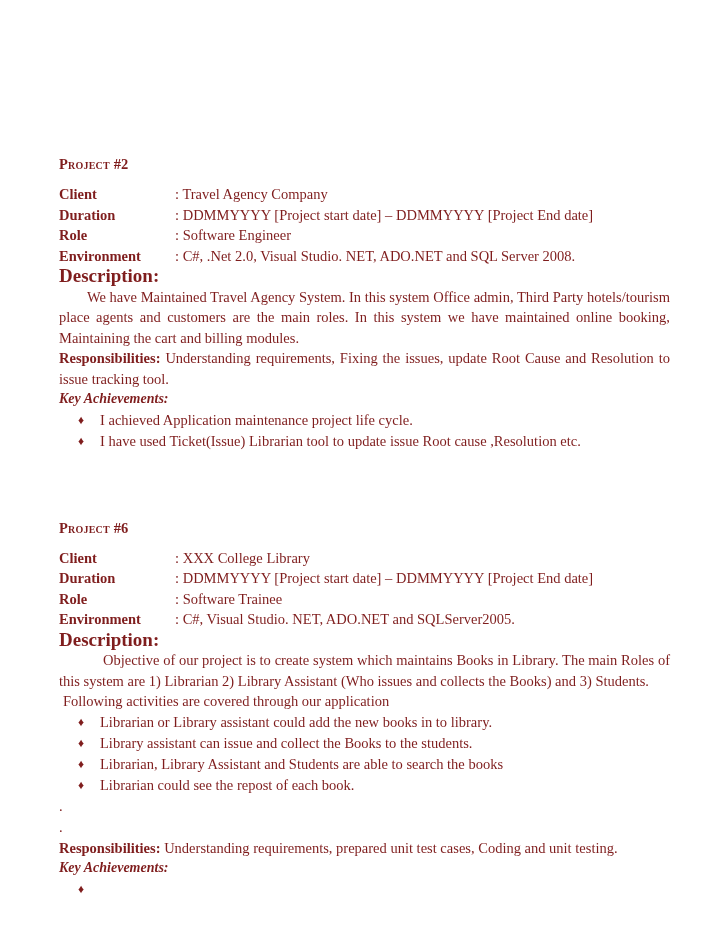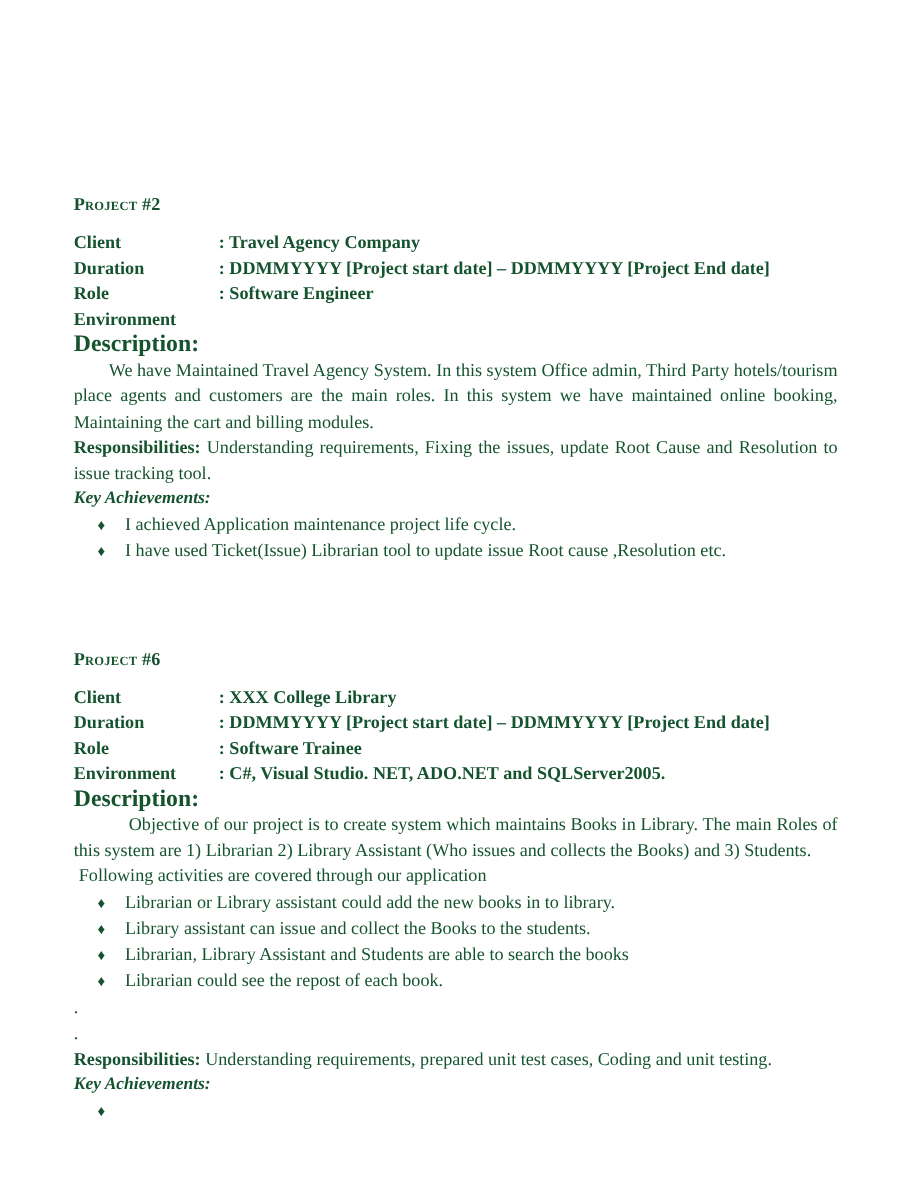--- a/index.html
+++ b/index.html
@@ -7,21 +7,21 @@
     padding: 0;
     background: #ffffff;
   }
   .page {
     position: relative;
     width: 728px;
     height: 943px;
     background: #ffffff;
     overflow: hidden;
     font-family: "Liberation Serif", "DejaVu Serif", serif;
-    color: #14532d;
+    color: #7f1d1d;
     -webkit-font-smoothing: antialiased;
   }
   .content {
     position: absolute;
     left: 59px;
     top: 155px;
     width: 611px;
   }
 
   
@@ -43,21 +43,20 @@
     margin: 0;
   }
   .field-label {
     flex: 0 0 116px;
     font-weight: bold;
     white-space: nowrap;
   }
   .field-value {
     flex: 1 1 auto;
     white-space: nowrap;
-    font-weight: bold;
   }
   .field-value::before {
     content: ": ";
   }
 
   
   .block-label {
     font-size: 19px;
     line-height: 20.5px;
     font-weight: bold;
@@ -136,20 +135,21 @@
         <span class="field-value">DDMMYYYY [Project start date] – DDMMYYYY [Project End date]</span>
       </div>
 
       <div class="field-row">
         <span class="field-label">Role</span>
         <span class="field-value">Software Engineer</span>
       </div>
 
       <div class="field-row">
         <span class="field-label">Environment</span>
+        <span class="field-value">C#, .Net 2.0, Visual Studio. NET, ADO.NET and SQL Server 2008.</span>
       </div>
 
       <p class="block-label">Description:</p>
 
       <p class="para indent-sm">We have Maintained Travel Agency System. In this system Office admin, Third Party hotels/tourism place agents and customers are the main roles. In this system we have maintained online booking, Maintaining the cart and billing modules.</p>
 
       <p class="para"><span class="lead-bold">Responsibilities:</span><span>&nbsp;</span><span>Understanding requirements, Fixing the issues, update Root Cause and Resolution to issue tracking tool.</span></p>
 
       <p class="block-label-italic"><span>Key Achievements</span><span class="colon">:</span></p>
 

